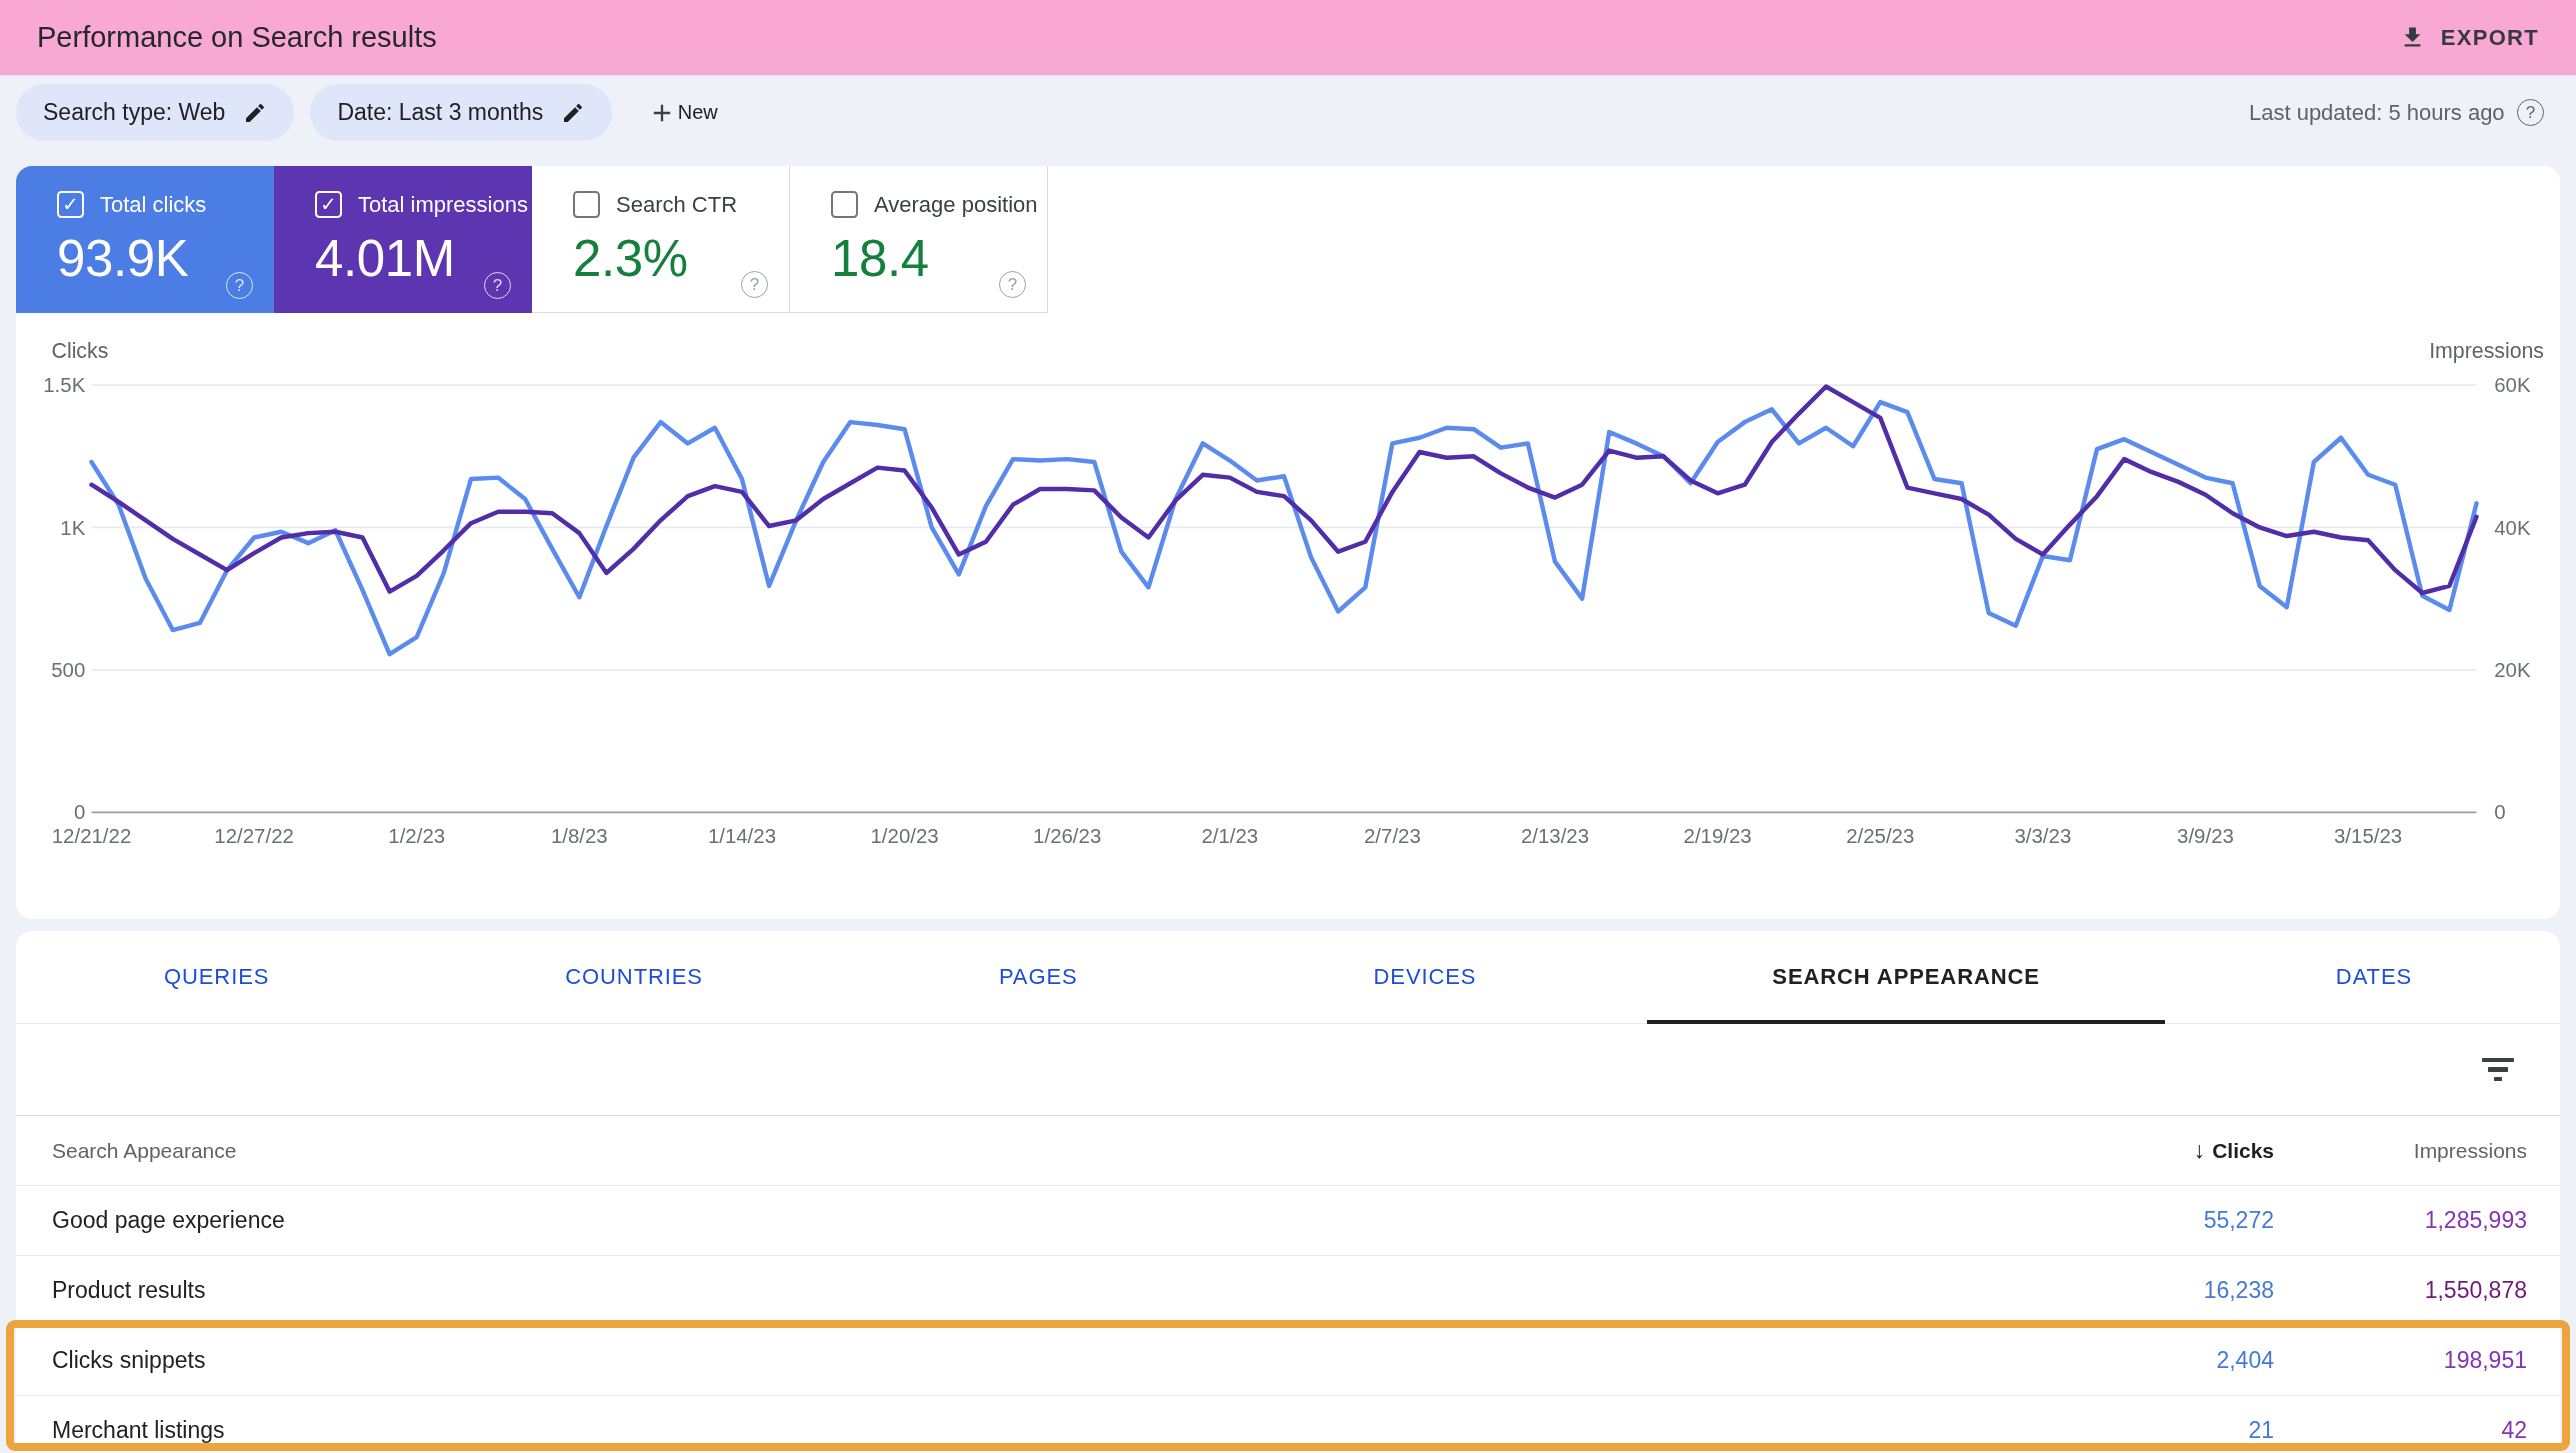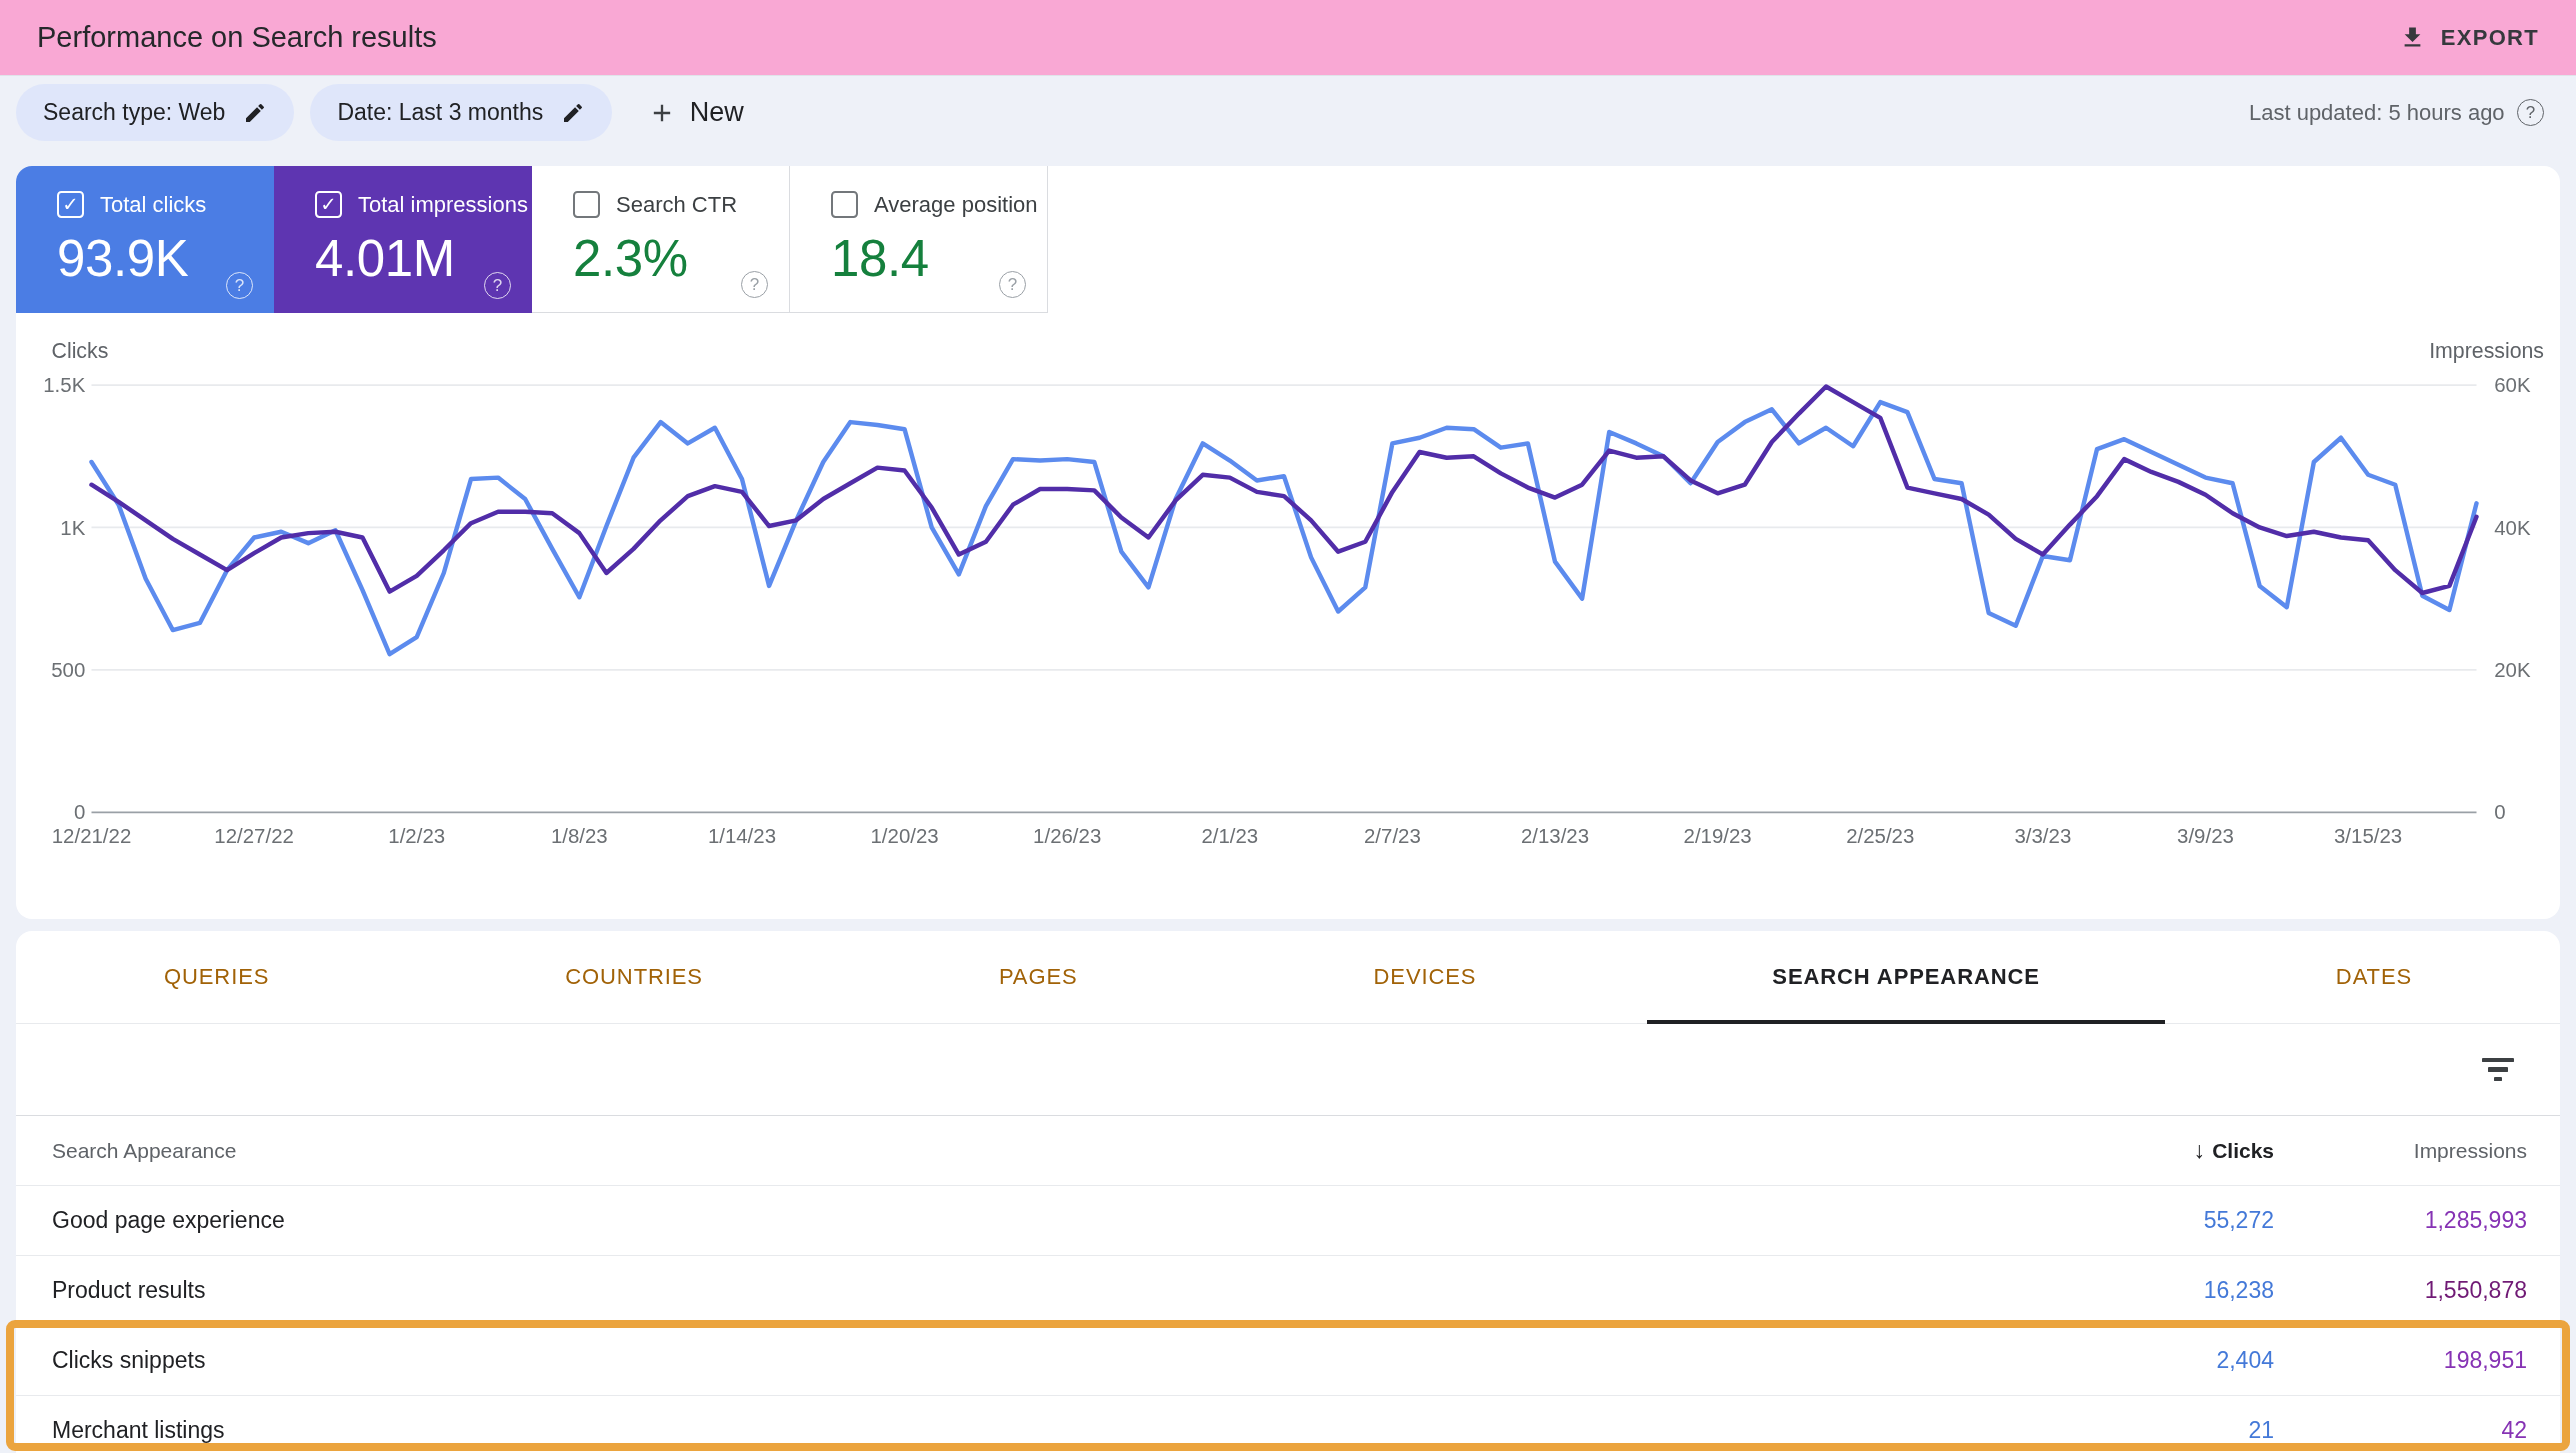--- a/index.html
+++ b/index.html
@@ -18,21 +18,21 @@
   .page-title{font-size:29px;color:#25282b;}
   .export-btn{display:flex;align-items:center;gap:15px;font-size:22px;font-weight:700;
     letter-spacing:1.3px;color:#36393d;cursor:pointer;}
   .export-btn svg{width:27px;height:27px;fill:#36393d;}
   
   .controls{position:absolute;top:83px;left:16px;right:32px;height:59px;
     display:flex;align-items:center;}
   .chip{display:flex;align-items:center;gap:18px;background:#dfe6fa;border-radius:29px;
     height:57px;padding:0 27px;font-size:23px;margin-right:16px;cursor:pointer;}
   .chip svg{width:24px;height:24px;fill:#202124;}
-  .new-btn{display:flex;align-items:center;gap:14px;font-size:27px;margin-left:19.5px;
+  .new-btn{display:flex;align-items:center;gap:2px;font-size:20px;margin-left:19.5px;
     color:#202124;cursor:pointer;}
   .new-btn svg{width:28px;height:28px;fill:#3c4043;}
   .last-updated{margin-left:auto;display:flex;align-items:center;gap:12.4px;
     color:#5f6368;font-size:22px;}
   .help-ring{width:27px;height:27px;border:1.8px solid currentColor;border-radius:50%;
     display:flex;align-items:center;justify-content:center;font-size:17px;flex:0 0 auto;
     box-sizing:border-box;cursor:pointer;}
   
   .chart-card{position:absolute;left:16px;top:166px;width:2544px;height:753px;
     background:#ffffff;border-radius:16px;}
@@ -55,21 +55,21 @@
   .metric-card.white .card-help{color:#9aa0a6;}
   #chart-svg{position:absolute;top:147px;left:0;}
   #chart-svg text{font-family:"Liberation Sans",sans-serif;}
   #chart-svg .tick{font-size:23px;fill:#6b6f73;}
   #chart-svg .axis-title{font-size:24px;fill:#5f6368;}
   
   .table-card{position:absolute;left:16px;top:931px;width:2544px;height:533px;
     background:#ffffff;border-radius:16px 16px 0 0;}
   .tabs{display:flex;height:92px;border-bottom:0.9px solid #e8eaed;}
   .tab{flex:1 1 auto;padding:0 36px;display:flex;align-items:center;justify-content:center;
-    font-size:22px;letter-spacing:0.9px;color:#a16207;position:relative;cursor:pointer;white-space:nowrap;}
+    font-size:22px;letter-spacing:0.9px;color:#1d4ed8;position:relative;cursor:pointer;white-space:nowrap;}
   .tab.active{color:#202124;font-weight:700;}
   .tab.active::after{content:"";position:absolute;left:23px;right:23px;bottom:-0.9px;height:4.4px;
     background:#202124;}
   .filter-bar{height:91px;border-bottom:0.9px solid #dadce0;position:relative;}
   .filter-icon{position:absolute;right:46px;top:50%;transform:translateY(-50%);
     display:flex;flex-direction:column;align-items:center;gap:5.3px;cursor:pointer;}
   .filter-icon i{display:block;height:4.4px;background:#3c4043;border-radius:0.9px;}
   .filter-icon i:nth-child(1){width:32px;}
   .filter-icon i:nth-child(2){width:19.5px;}
   .filter-icon i:nth-child(3){width:8px;}

